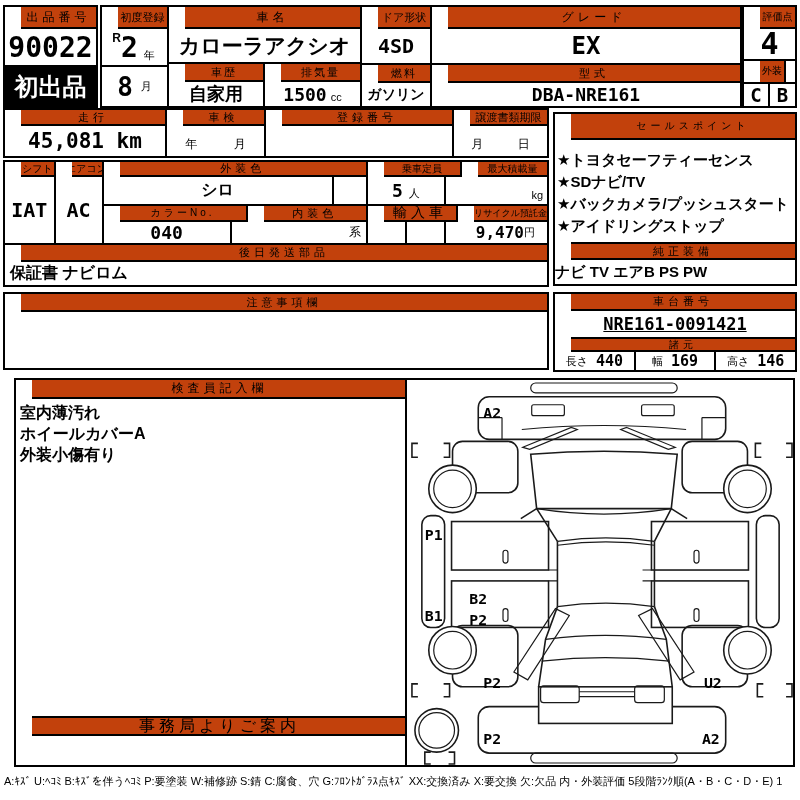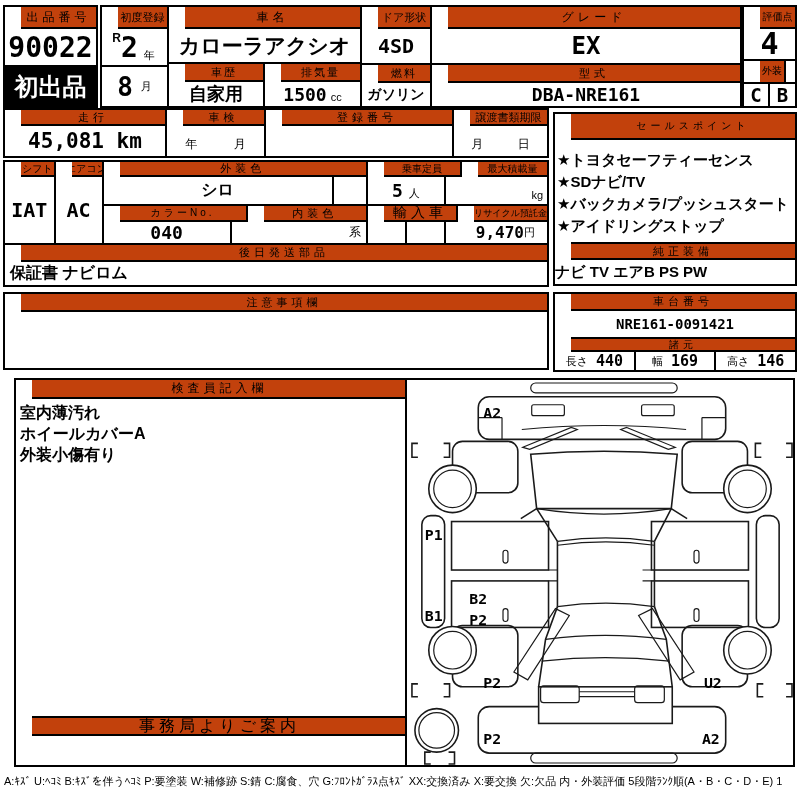--- a/index.html
+++ b/index.html
@@ -186,21 +186,21 @@
       <div class="salesitem">★SDナビ/TV</div>
       <div class="salesitem">★バックカメラ/プッシュスタート</div>
       <div class="salesitem">★アイドリングストップ</div>
     </div>
     <div class="hdr" style="height:18px;font-size:11px;border-top:2px solid #000;">純正装備</div>
     <div class="cell" style="height:24px;justify-content:flex-start;font-size:15px;font-weight:bold;">ナビ TV エアB PS PW</div>
   </div>
 
   <div class="abs box col" style="left:553px;top:292px;width:244px;height:80px;">
     <div class="hdr" style="height:17px;font-size:11px;">車台番号</div>
-    <div class="cell num" style="height:29px;font-size:14px;">NRE161-0091421</div>
+    <div class="cell num" style="height:29px;font-size:17px;text-decoration:underline;">NRE161-0091421</div>
     <div class="hdr" style="height:15px;font-size:10px;border-top:2px solid #000;">諸元</div>
     <div class="row" style="flex:1;">
       <div class="cell br" style="flex:1;">
         <span class="unit">長さ</span>
         <span class="num" style="font-size:15px;margin-left:8px;">440</span>
       </div>
       <div class="cell br" style="flex:1;">
         <span class="unit">幅</span>
         <span class="num" style="font-size:15px;margin-left:8px;">169</span>
       </div>

